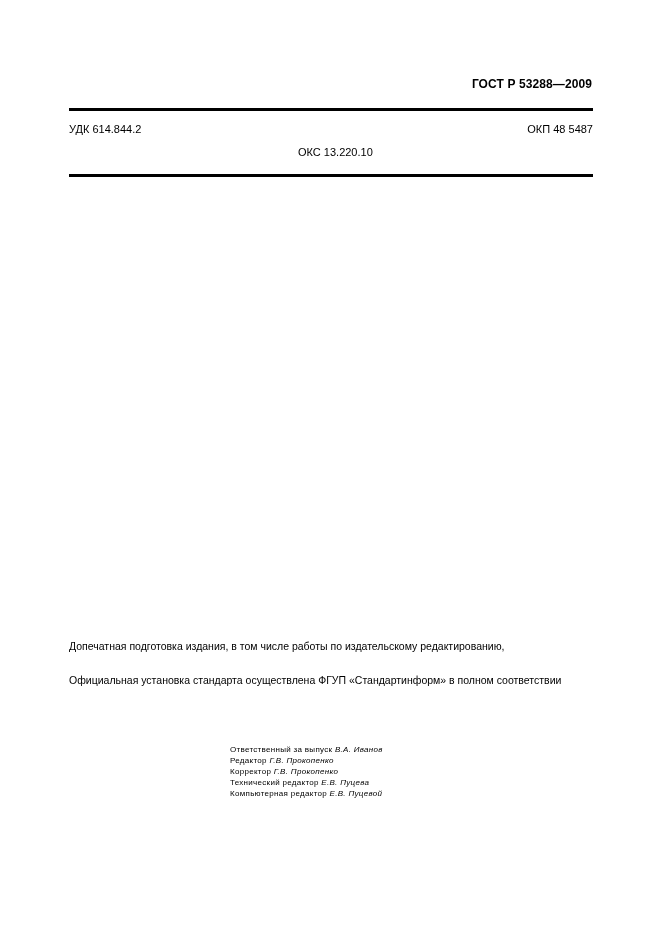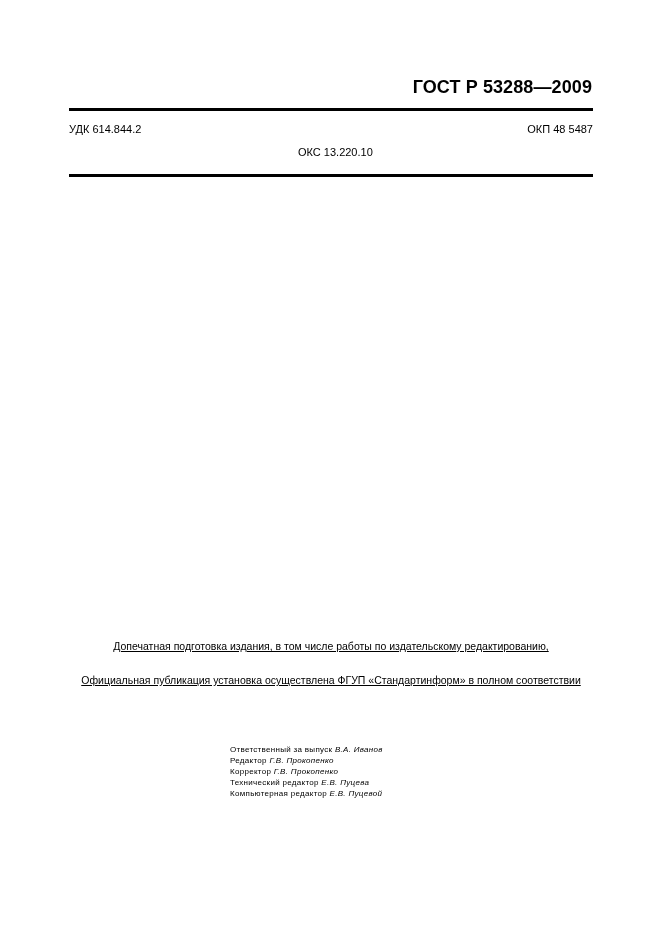--- a/index.html
+++ b/index.html
@@ -12,21 +12,21 @@
       height: 936px;
       position: relative;
       overflow: hidden;
       font-family: "Liberation Sans", "DejaVu Sans", sans-serif;
       color: #000000;
     }
     .std-number {
       position: absolute;
       top: 77px;
       right: 69px;
-      font-size: 18px;
+      font-size: 12px;
       font-weight: bold;
       letter-spacing: 0.1px;
       margin-left: 42px;
     }
     .rule {
       position: absolute;
       left: 69px;
       width: 524px;
       height: 3px;
       background: #000000;
@@ -55,24 +55,23 @@
       width: 517px;
       font-size: 11px;
       line-height: 15px;
     }
     .keywords .line { display: block; white-space: nowrap; }
     .keywords .line2 { margin-left: -6px; }
     .imprint {
       position: absolute;
       left: 69px;
       width: 524px;
-      text-align: center;
+      text-align: left;
       font-size: 10.5px;
       line-height: 13px;
-      text-decoration: underline;
     }
     .imprint .line { display: block; white-space: nowrap; }
     .imprint.p1 { top: 640px; }
     .imprint.p2 { top: 674px; }
     .credits {
       position: absolute;
       top: 744px;
       left: 230px;
       width: 200px;
       text-align: left;
@@ -101,21 +100,21 @@
   <div class="keywords">
   </div>
 
   <div class="rule bottom"></div>
 
   <div class="imprint p1">
     <span class="line">Допечатная подготовка издания, в том числе работы по издательскому редактированию,</span>
   </div>
 
   <div class="imprint p2">
-    <span class="line">Официальная публикация установка осуществлена ФГУП «Стандартинформ» в полном соответствии</span>
+    <span class="line">Официальная установка стандарта осуществлена ФГУП «Стандартинформ» в полном соответствии</span>
   </div>
 
   <div class="credits">
     <span class="row">
       <span>Ответственный за выпуск </span>
       <span class="name">В.А. Иванов</span>
     </span>
     <span class="row">
       <span>Редактор </span>
       <span class="name">Г.В. Прокопенко</span>

